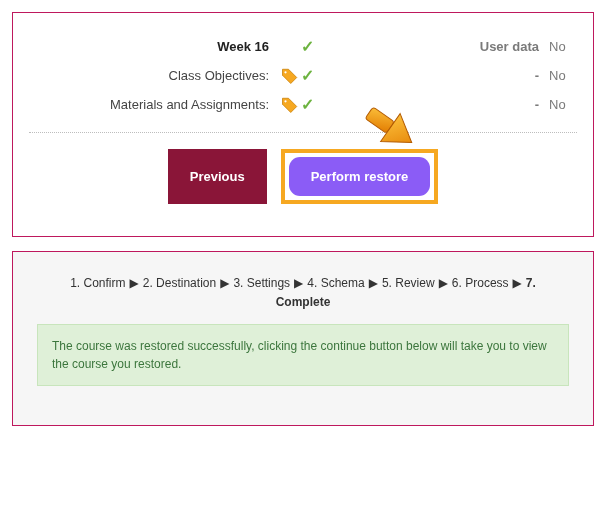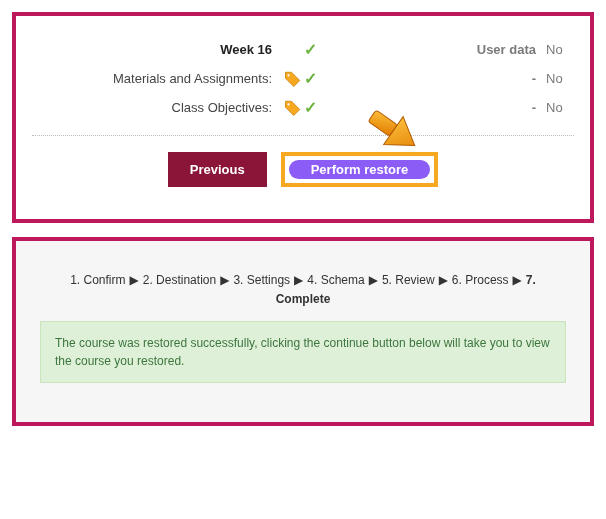--- a/index.html
+++ b/index.html
@@ -6,21 +6,21 @@
     margin: 0;
     padding: 12px;
     font-family: "Lucida Grande", "Trebuchet MS", Verdana, Arial, sans-serif;
     font-size: 13px;
     color: #333;
     background: #fff;
     width: 606px;
     box-sizing: border-box;
   }
   .panel {
-    border: 4px solid #be185d;
+    border: 1px solid #be185d;
     background: #fff;
     margin-bottom: 14px;
     box-sizing: border-box;
     position: relative;
   }
   .panel1 { padding: 14px 16px 22px 16px; }
   .panel2 { padding: 18px 16px 22px 16px; background: #f6f6f6; }
 
   .rows { display: table; width: 100%; border-spacing: 0 10px; }
   .row { display: table-row; }
@@ -44,21 +44,21 @@
     flex-wrap: wrap;
     gap: 10px 14px;
     position: relative;
   }
   .btn {
     display: inline-block;
     font-family: inherit;
     font-size: 13px;
     font-weight: bold;
     color: #fff;
-    padding: 2px 22px;
+    padding: 12px 22px;
     border: none;
     cursor: pointer;
   }
   .btn-red  { background: #8a1538; }
   .btn-blue { background: #8b5cf6; border-radius: 11px; }
 
   .highlight {
     display: inline-block;
     border: 4px solid #f6a821;
     padding: 4px;
@@ -67,21 +67,21 @@
   }
 
   .arrow { position: absolute; pointer-events: none; }
   .arrow svg { display: block; }
 
   .steps {
     text-align: center;
     color: #333;
     font-size: 12px;
     line-height: 1.6;
-    margin: 12px auto 12px auto;
+    margin: 4px auto 12px auto;
     max-width: 520px;
   }
   .steps .sep { margin: 0 4px; }
   .steps .cur { font-weight: bold; }
 
   .alert {
     background: #dff0d8;
     border: 1px solid #c8e5bc;
     color: #3c763d;
     font-size: 12px;
@@ -102,35 +102,35 @@
     <div class="row c-week">
       <div class="c-label">Week 16</div>
       <div class="c-icon"></div>
       <div class="c-check"><span class="checkmark">✓</span></div>
       <div class="c-gap"></div>
       <div class="c-ud">User data</div>
       <div class="c-no">No</div>
     </div>
 
     <div class="row">
-      <div class="c-label">Materials and Assignments:</div>
+      <div class="c-label">Class Objectives:</div>
       <div class="c-icon tag-icon">
         <svg width="18" height="18" viewBox="0 0 24 24">
             <path d="M2 3h8l11 11-8 8L2 11V3z" fill="#f6a821" stroke="#c77c00" stroke-width="1"></path>
             <circle cx="6" cy="7" r="1.5" fill="#fff"></circle>
           </svg>
       </div>
       <div class="c-check"><span class="checkmark">✓</span></div>
       <div class="c-gap"></div>
       <div class="c-ud">-</div>
       <div class="c-no">No</div>
     </div>
 
     <div class="row">
-      <div class="c-label">Class Objectives:</div>
+      <div class="c-label">Materials and Assignments:</div>
       <div class="c-icon tag-icon">
         <svg width="18" height="18" viewBox="0 0 24 24">
             <path d="M2 3h8l11 11-8 8L2 11V3z" fill="#f6a821" stroke="#c77c00" stroke-width="1"></path>
             <circle cx="6" cy="7" r="1.5" fill="#fff"></circle>
           </svg>
       </div>
       <div class="c-check"><span class="checkmark">✓</span></div>
       <div class="c-gap"></div>
       <div class="c-ud">-</div>
       <div class="c-no">No</div>

